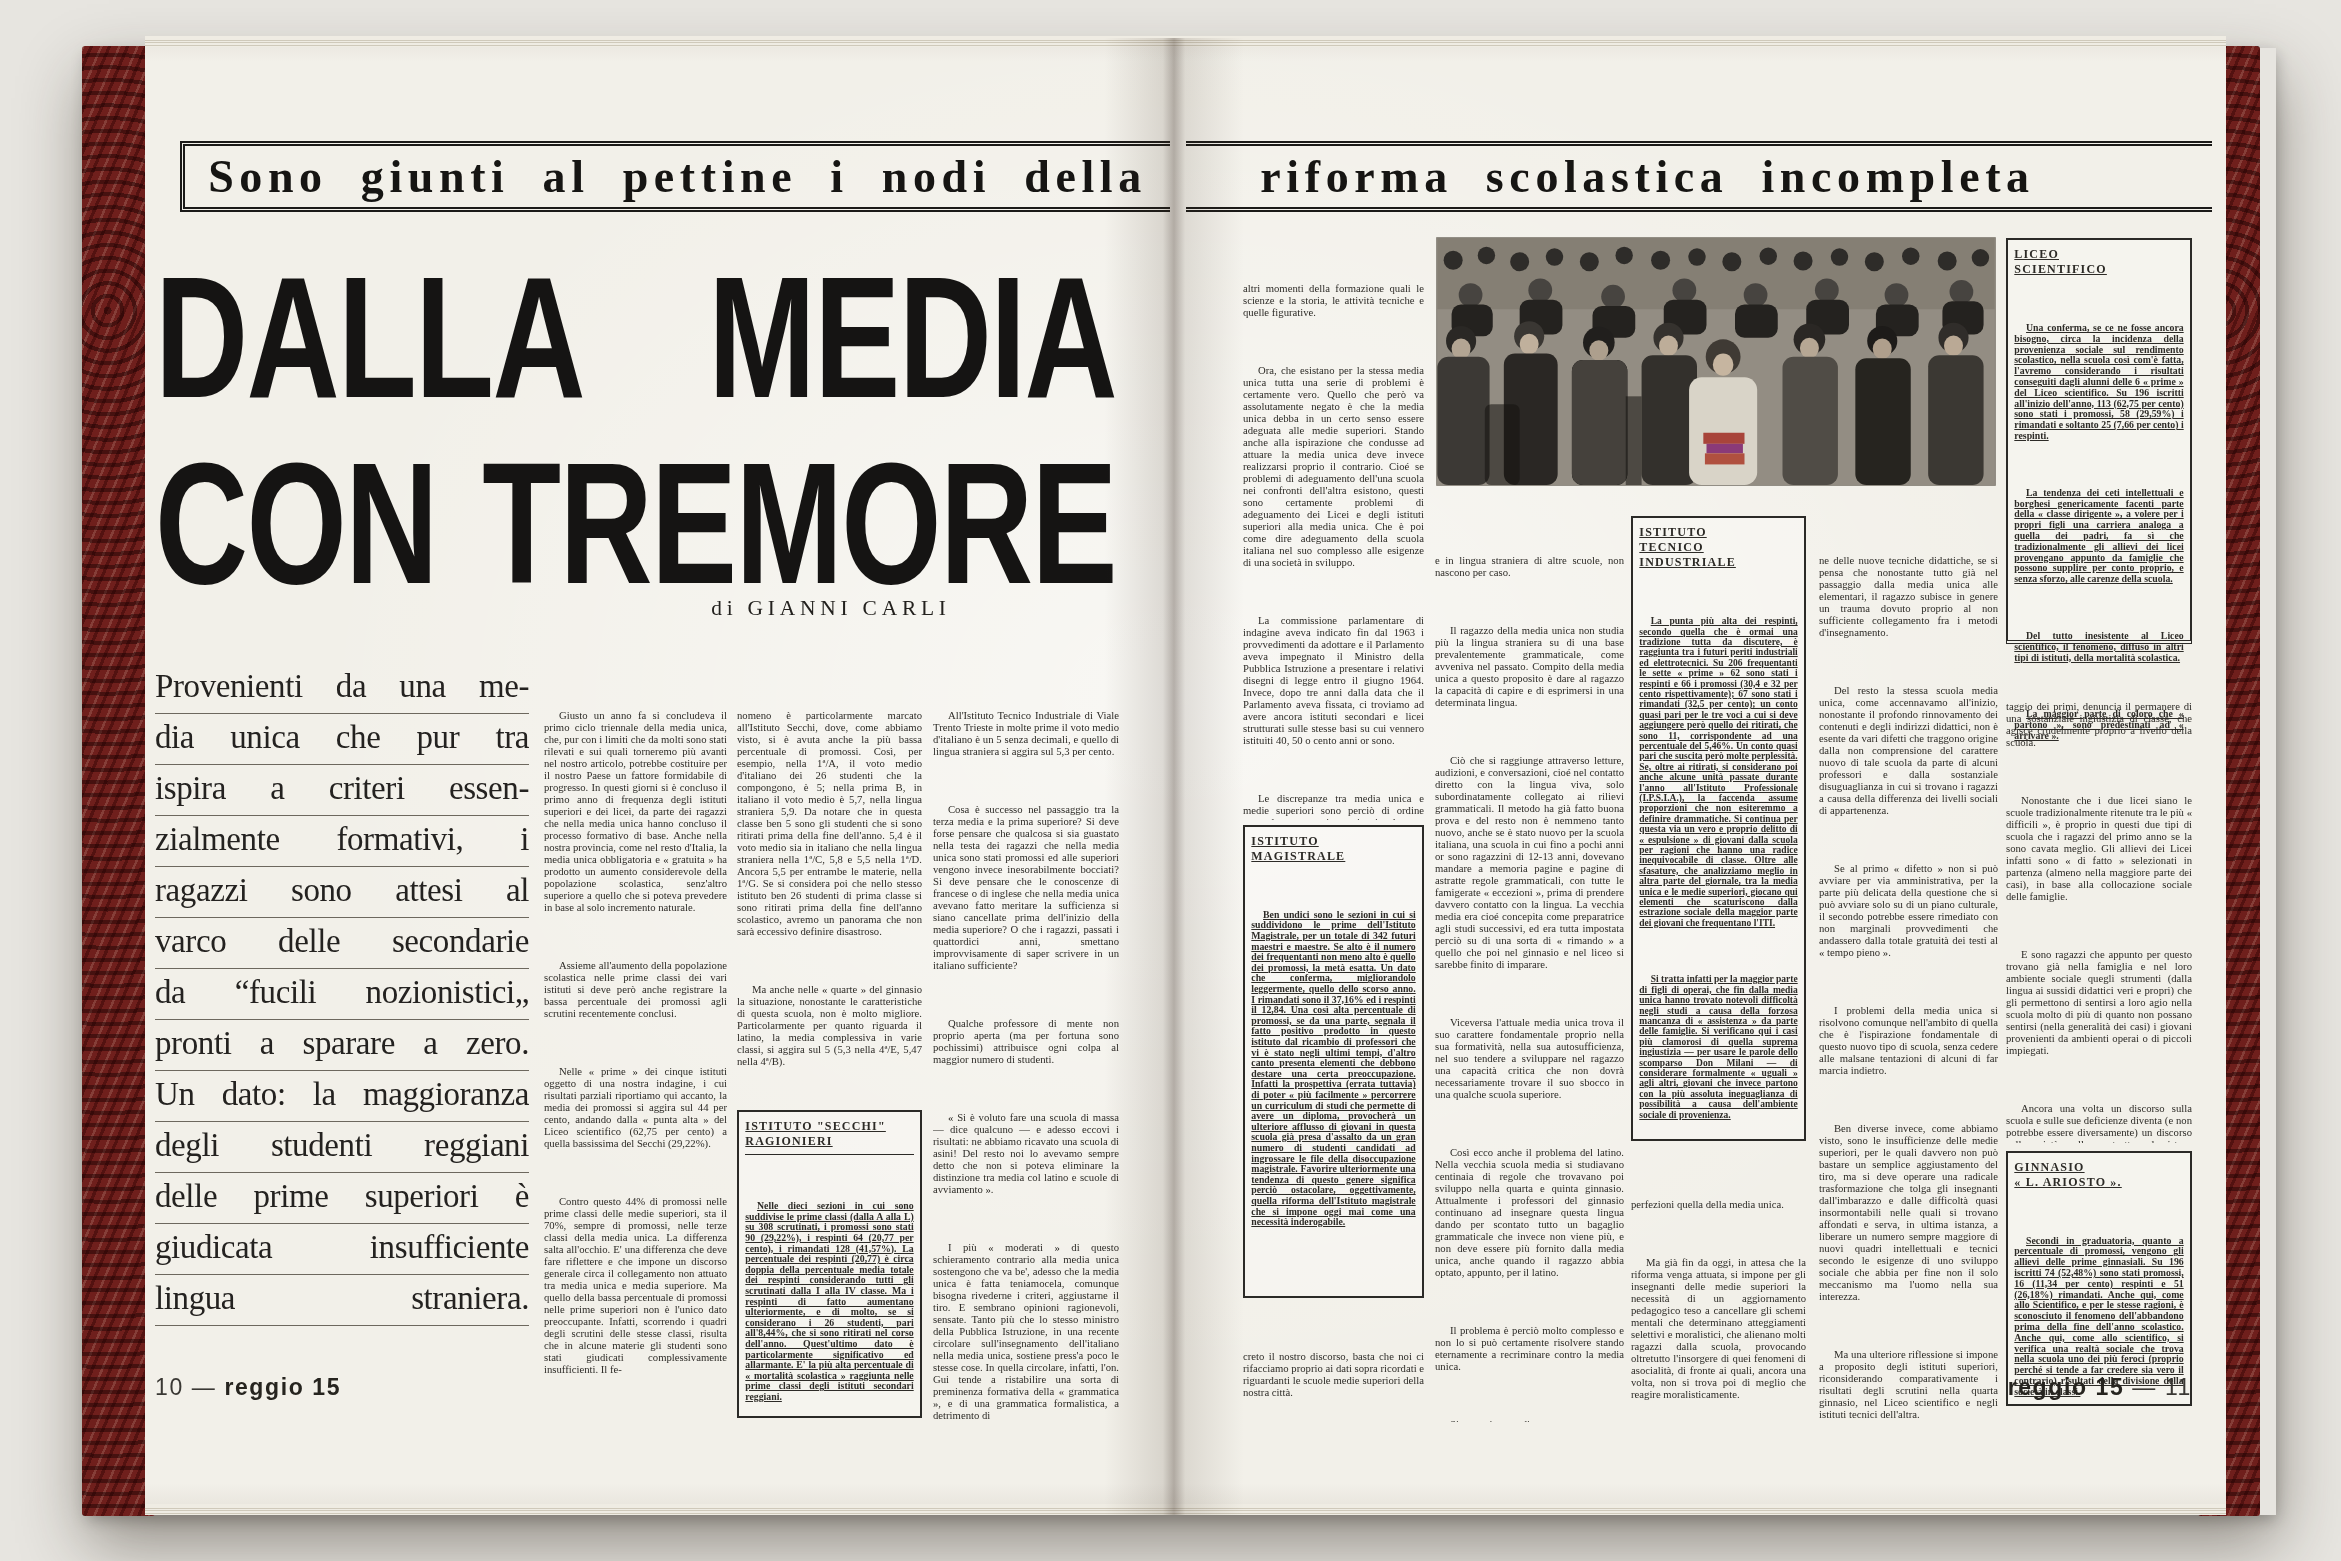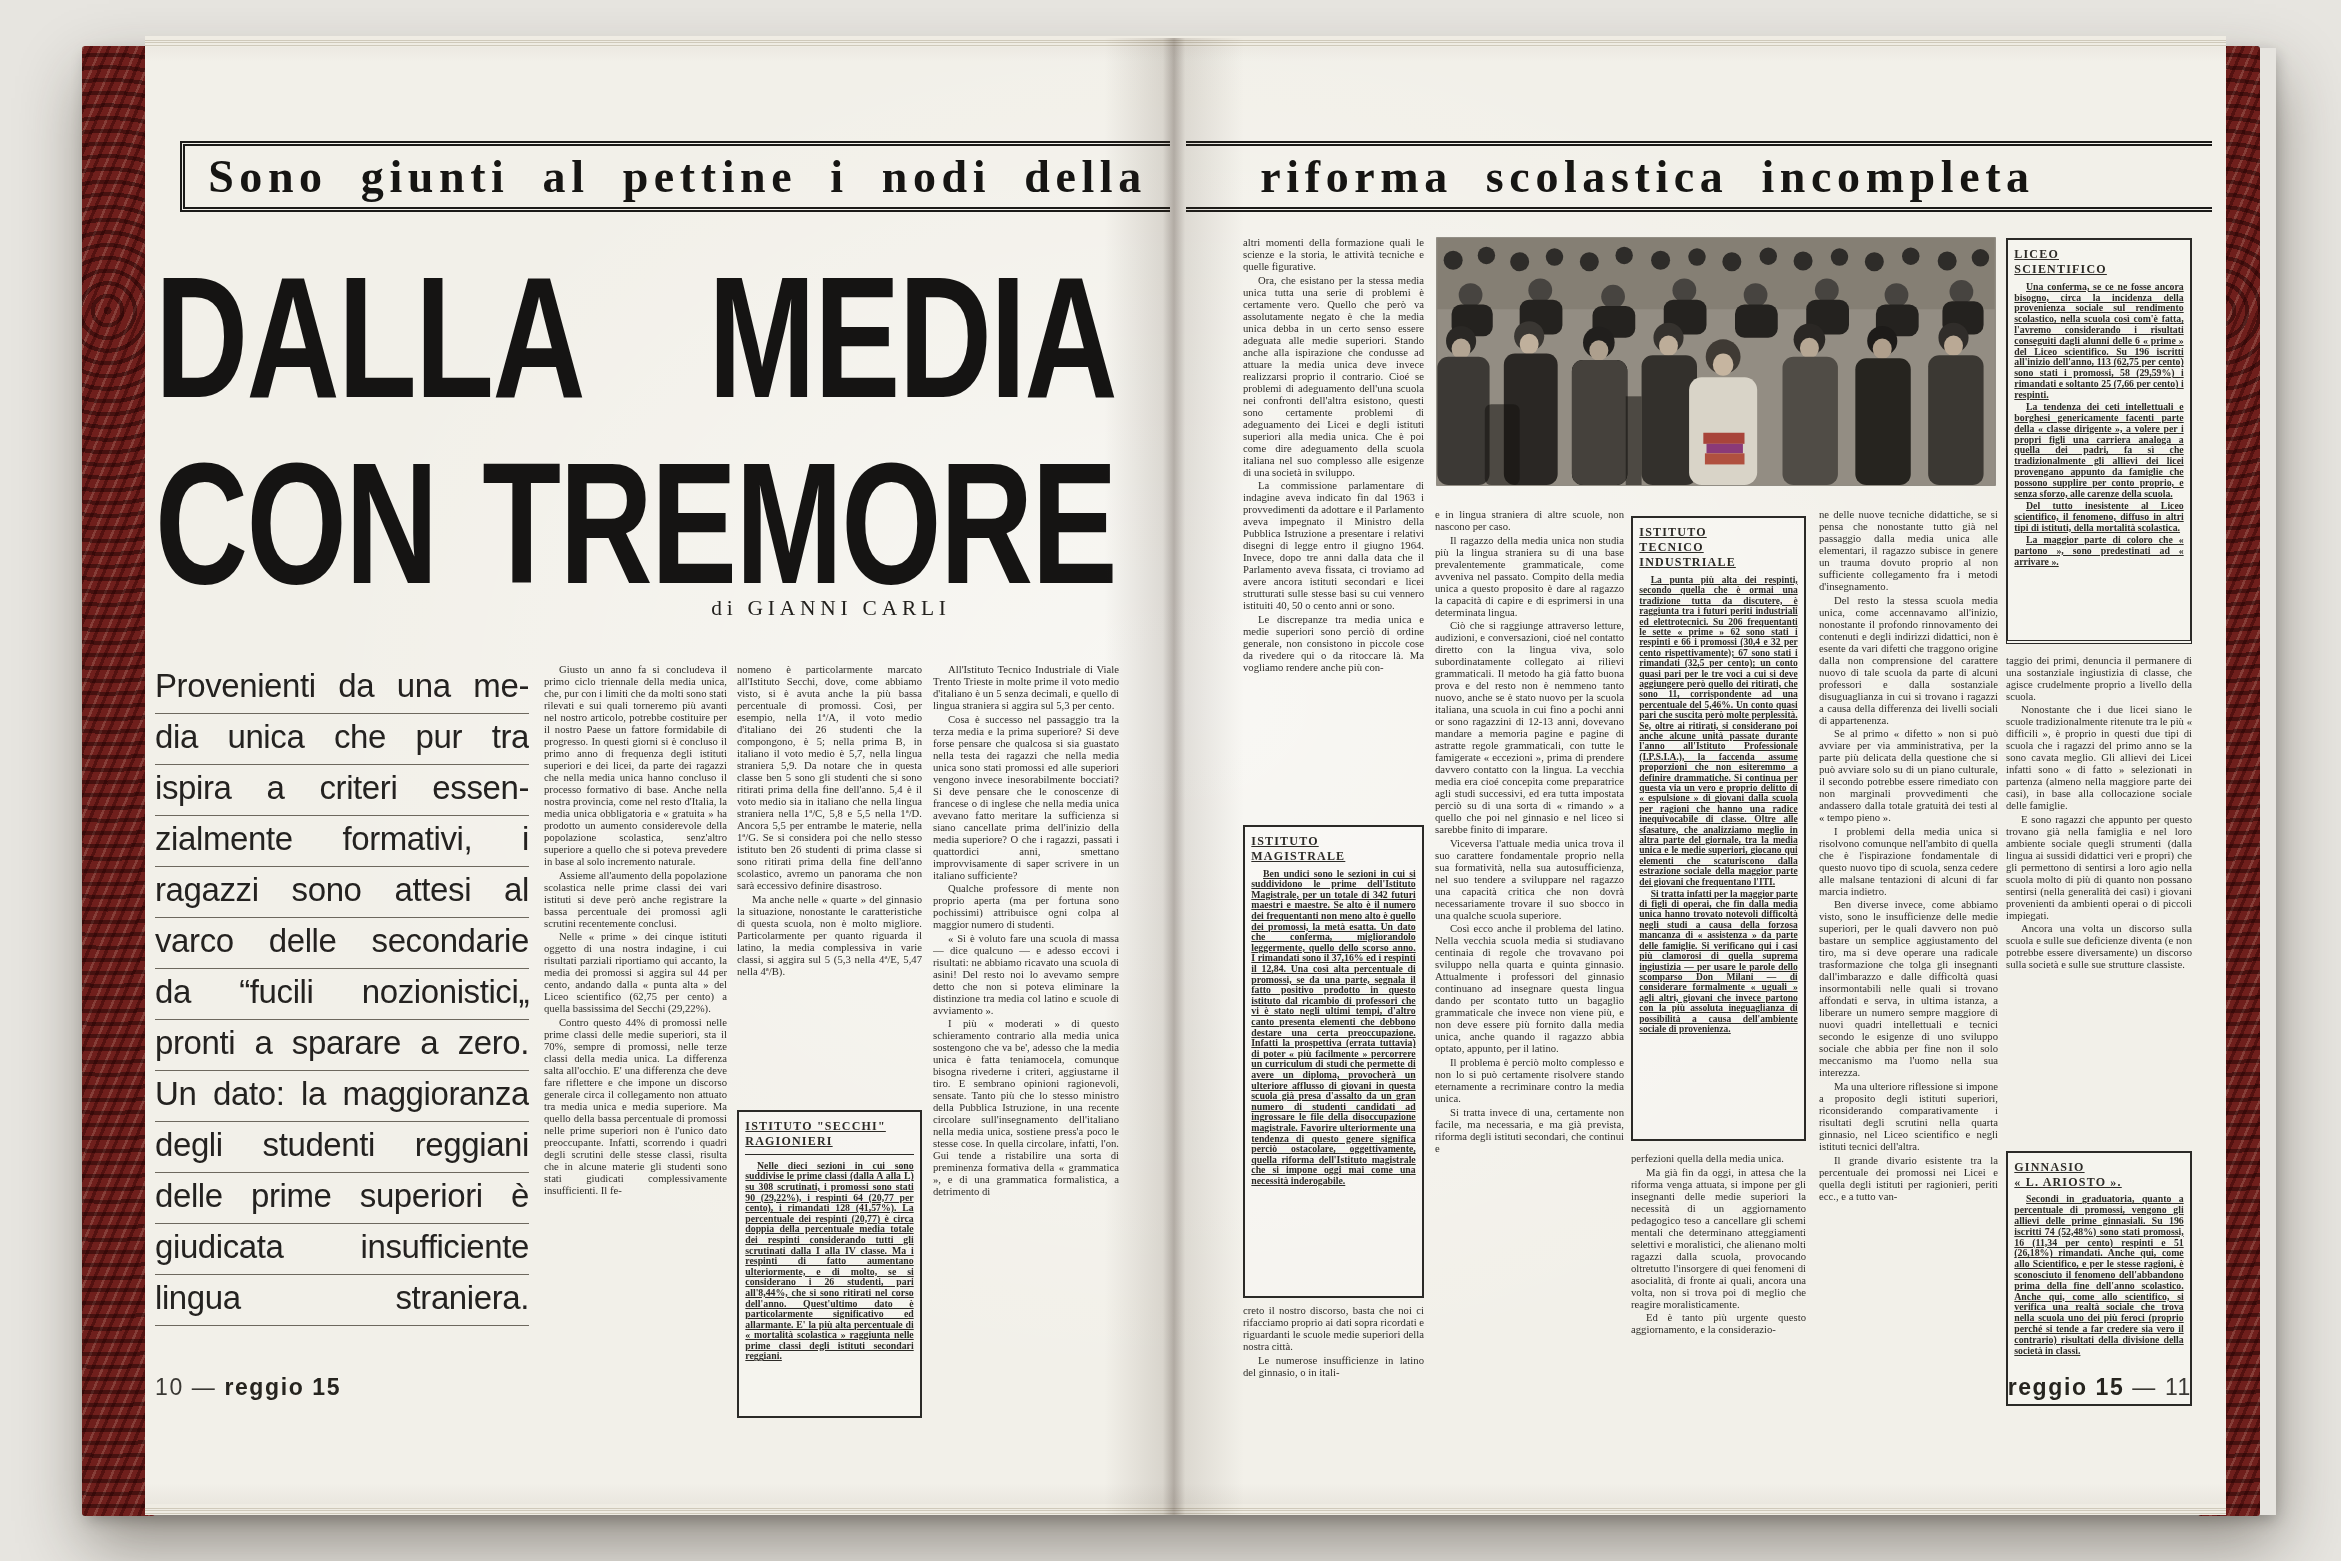--- a/index.html
+++ b/index.html
@@ -46,29 +46,29 @@
                    display:flex; justify-content:space-between;
                    font-family:"Liberation Sans", sans-serif; font-weight:bold;
                    font-size:129px; letter-spacing:-1.6px; color:#151413;
                    transform:scaleY(1.34); transform-origin:left top; }
   .hl1 { top:238px; } .hl2 { top:424px; }
   .byline { position:absolute; left:543px; top:596px; width:576px; text-align:center;
             font-size:21.4px; letter-spacing:4.8px; color:#23211e; }
 
   
   .intro { position:absolute; left:155px; top:663px; width:374px; height:760px;
-           font-family:Liberation Sans, sans-serif; font-size:33px; color:#242220;
+           font-family:Liberation Serif, serif; font-size:33px; color:#242220;
            letter-spacing:-0.4px; }
   .intro .line { height:51px; line-height:46px; border-bottom:1.6px solid #6d685e;
                  text-align:justify; text-align-last:justify; white-space:nowrap; overflow:hidden; }
 
   
   .col { position:absolute; font-size:10.7px; line-height:12px; color:#2d2b27;
          text-align:justify; overflow:hidden; }
-  .col p { text-indent:1.4em; margin-bottom:1.6px; }
+  .col p { text-indent:1.4em; margin-bottom:1.6px;margin-top:46px; }
   .flush p:first-child { text-indent:0; }
   .ct { overflow:hidden; }
 
   .col-l2 { left:544px;  top:663px; width:183px; height:760px; }
   .col-l3 { left:737px;  top:663px; width:185px; height:760px; }
   .col-l4 { left:933px; top:663px; width:186px; height:760px; }
   .rp-col1 { left:1243px; top:236px; width:181px; height:1186px; }
   .rp-col2 { left:1435px; top:508px; width:189px; height:914px; }
   .rp-col3 { left:1631px; top:516px; width:175px; height:906px; }
   .rp-col4 { left:1819px; top:508px; width:179px; height:914px; }

